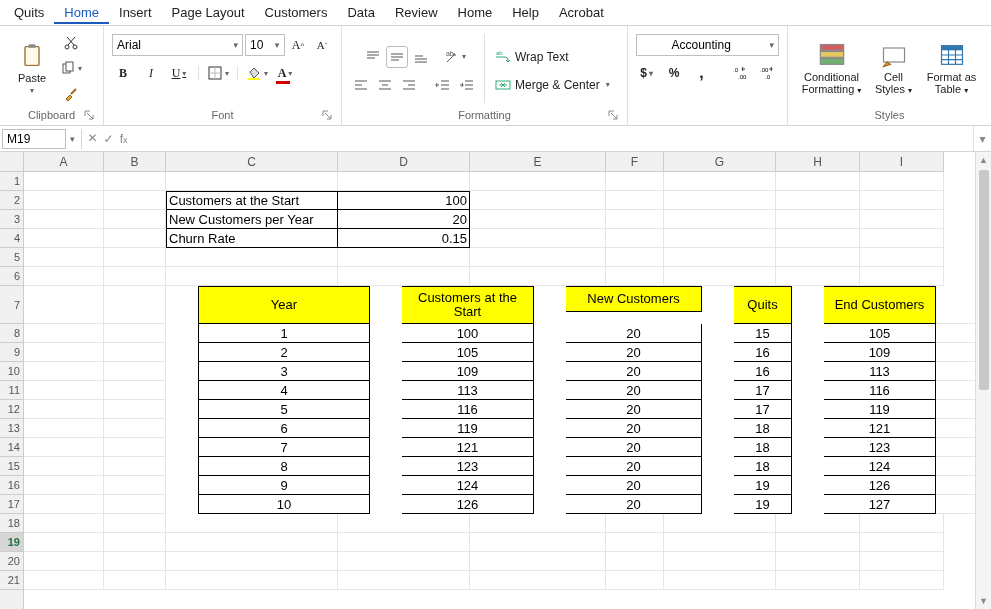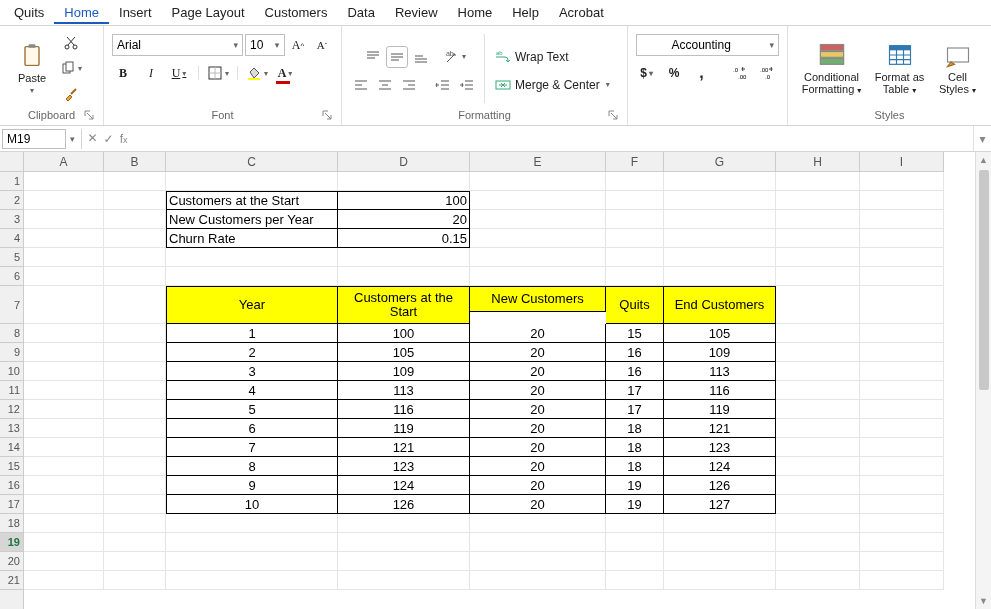--- a/index.html
+++ b/index.html
@@ -43,21 +43,21 @@
   .corner { width: 24px; height: 20px; border-right: 1px solid #ccc; border-bottom: 1px solid #ccc; background: #f0f0f0; flex-shrink:0; }
   .col-headers { display: flex; height: 20px; border-bottom: 1px solid #ccc; background: #f0f0f0; }
   .col-header { border-right: 1px solid #ccc; text-align: center; font-size: 12px; color: #555; line-height: 20px; cursor: pointer; }
   .row-headers { display: flex; flex-direction: column; width: 24px; background: #f0f0f0; border-right: 1px solid #ccc; }
   .row-header { border-bottom: 1px solid #ccc; text-align: center; font-size: 11px; color: #555; cursor: pointer; display:flex; align-items:center; justify-content:flex-end; padding-right:3px;}
   .row-header.selected { background: #d6d6d6; color: #217346; font-weight:bold;}
   .cells { position: relative; }
   .grid-row { display: flex; }
   .cell { border-right: 1px solid #e5e5e5; border-bottom: 1px solid #e5e5e5; font-size: 13px; font-family: Arial, sans-serif; color: #000; padding: 0 2px; display: flex; align-items: center; overflow: visible; white-space: nowrap; }
   .cell.r { justify-content: flex-end; }
-  .cell.c { justify-content: center; }
+  .cell.c { justify-content: center; margin-left: 32px; }
   .bord-r { border-right: 1px solid #000 !important; }
   .bord-l { border-left: 1px solid #000 !important; }
   .bord-t { border-top: 1px solid #000 !important; }
   .bord-b { border-bottom: 1px solid #000 !important; }
   .hdr-yellow { background: #ffff00; }
   .scroll-v { position: absolute; right:0; top:0; bottom:0; width:16px; background:#f4f4f4; border-left:1px solid #ddd; display:flex; flex-direction:column; align-items:center; justify-content:space-between;}
   .sv-btn { height:16px; width:100%; display:flex; align-items:center; justify-content:center; font-size:9px; color:#888; cursor:pointer; }
   .sv-thumb { width:10px; background:#c8c8c8; border-radius:2px; }
   .sv-track { flex:1; width:100%; display:flex; justify-content:center; padding:2px 0;}
 
@@ -279,34 +279,34 @@
   <div class="ribbon-group" style="flex:1;border-right:none">
     <div class="ribbon-body" style="gap:8px;justify-content:center">
       <div class="big-btn" style="width:64px">
         <svg class="icon-svg-big" viewBox="0 0 24 24">
             <rect x="2" y="3" width="20" height="5" fill="#d06060" stroke="#888"></rect>
             <rect x="2" y="9" width="20" height="5" fill="#e8c860" stroke="#888"></rect>
             <rect x="2" y="15" width="20" height="5" fill="#70b070" stroke="#888"></rect>
           </svg>
         <div style="line-height:12px;text-align:center"><span>Conditional</span><br><span>Formatting</span> <span style="font-size:8px">▾</span></div>
       </div>
+      <div class="big-btn" style="width:44px">
+        <svg class="icon-svg-big" viewBox="0 0 24 24">
+            <rect x="3" y="6" width="18" height="12" fill="#fff" stroke="#888"></rect>
+            <path d="M6 18 L3 22 L9 20 Z" fill="#e8a23a" stroke="#a0651a"></path>
+          </svg>
+        <div style="line-height:12px;text-align:center"><span>Cell</span><br><span>Styles</span> <span style="font-size:8px">▾</span></div>
+      </div>
       <div class="big-btn" style="width:56px">
         <svg class="icon-svg-big" viewBox="0 0 24 24">
             <rect x="3" y="4" width="18" height="16" fill="#fff" stroke="#3078b0"></rect>
             <rect x="3" y="4" width="18" height="4" fill="#3078b0"></rect>
             <path d="M9 4 V20 M15 4 V20 M3 12 H21 M3 16 H21" stroke="#3078b0"></path>
           </svg>
         <div style="line-height:12px;text-align:center"><span>Format as</span><br><span>Table</span> <span style="font-size:8px">▾</span></div>
-      </div>
-      <div class="big-btn" style="width:44px">
-        <svg class="icon-svg-big" viewBox="0 0 24 24">
-            <rect x="3" y="6" width="18" height="12" fill="#fff" stroke="#888"></rect>
-            <path d="M6 18 L3 22 L9 20 Z" fill="#e8a23a" stroke="#a0651a"></path>
-          </svg>
-        <div style="line-height:12px;text-align:center"><span>Cell</span><br><span>Styles</span> <span style="font-size:8px">▾</span></div>
       </div>
     </div>
     <div class="ribbon-group-label"><span>Styles</span></div>
   </div>
 
 </div>
 
 <div class="fbar">
   <div class="namebox-wrap">
     <input class="namebox" value="M19" style="">

